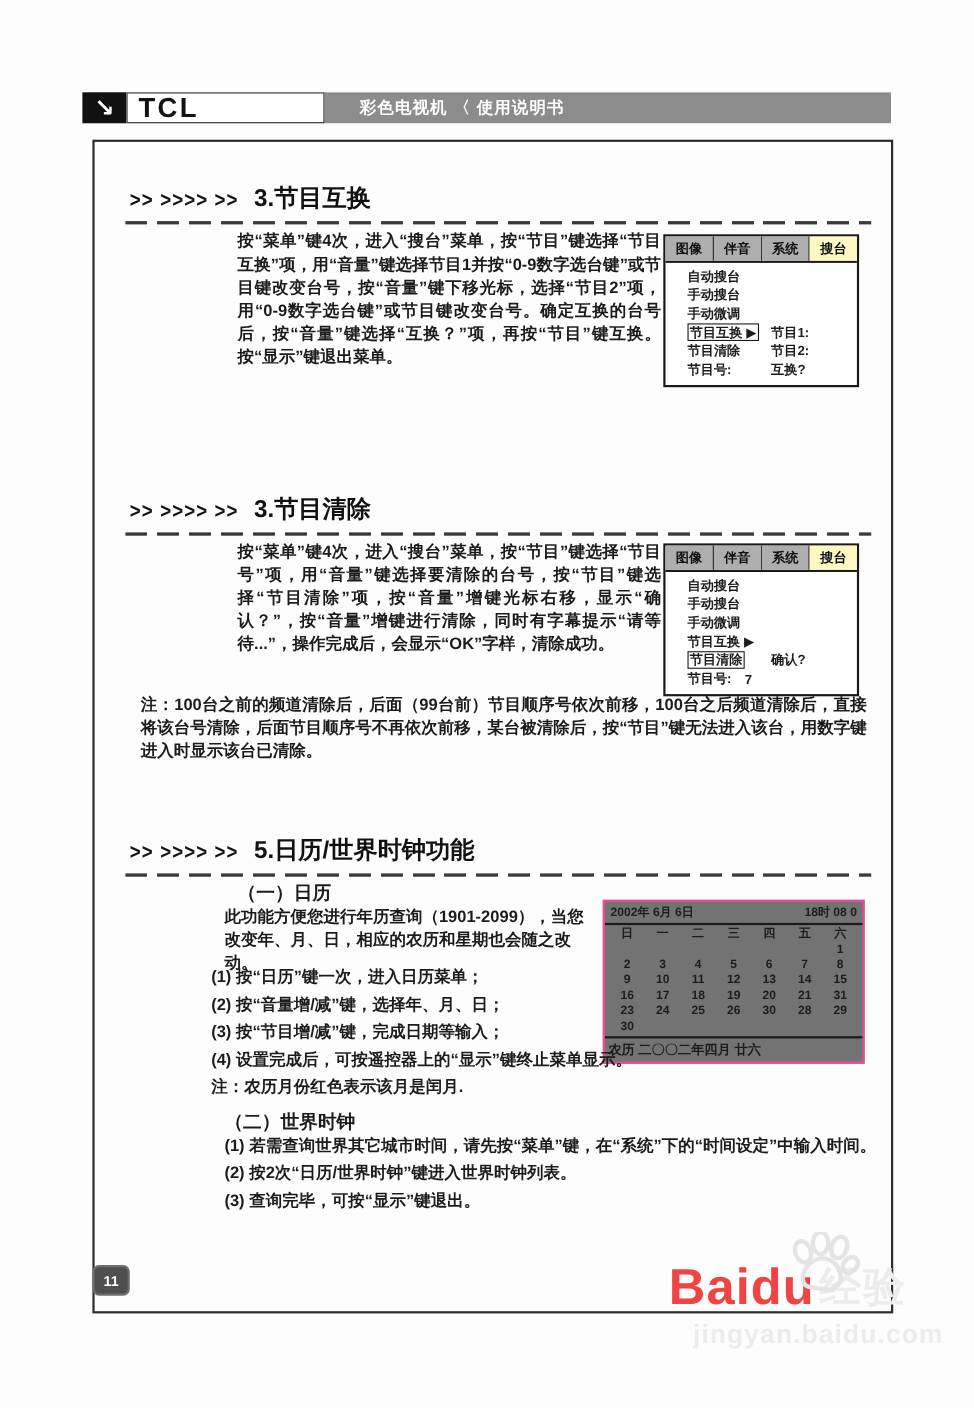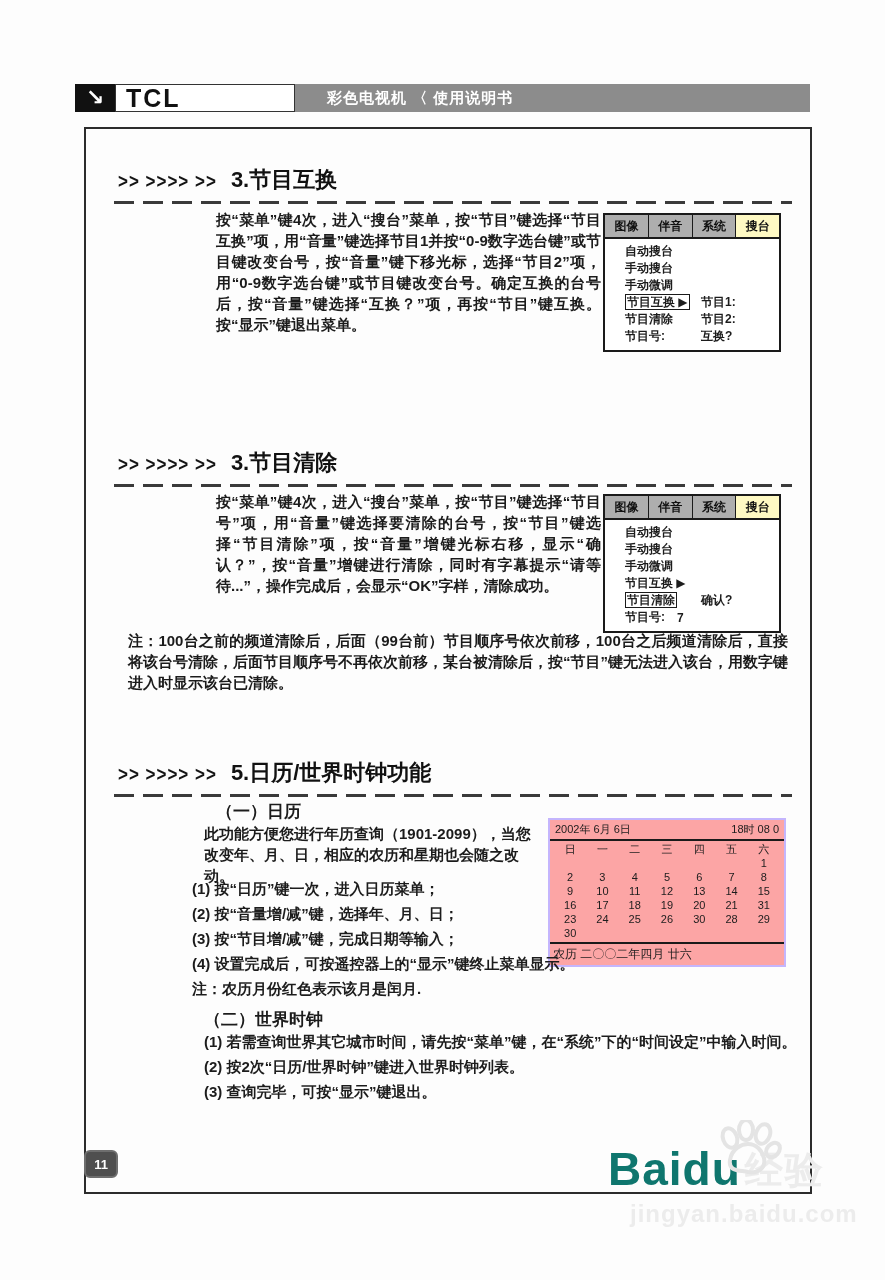--- a/index.html
+++ b/index.html
@@ -29,34 +29,34 @@
   .osd-tab{flex:1;background:#aeaeae;border-right:1px solid #1a1a1a;display:flex;align-items:center;justify-content:center;color:#111;}
   .osd-tab:last-child{border-right:none;}
   .osd-tab.active{background:#fef9c3;text-align:center;}
   .osd-body{padding:4px 5px 5px 20px;border-radius:19px;}
   .osd-row{display:flex;align-items:center;height:17px;white-space:nowrap;}
   .osd-label{display:inline-block;}
   .osd-label.w{width:76px;}
   .boxed{border:1px solid #1a1a1a;padding:0 1px;}
   .osd-right{display:inline-block;}
   
-  .cal{position:absolute;width:234px;border:2px solid #c4b5fd;background:#fca5a5;font-weight:400;}
+  .cal{position:absolute;width:234px;border:2px solid #ec4899;background:#737373;font-weight:700;}
   .cal-head{display:flex;justify-content:space-between;border-bottom:2px solid #1a1a1a;padding:2px 5px;font-size:11px;}
   .cal-grid{display:grid;grid-template-columns:repeat(7,1fr);padding:1px 4px 2px 4px;}
   .cal-cell{font-size:11px;text-align:center;height:14px;line-height:14px;}
   .cal-foot{border-top:2px solid #1a1a1a;padding:2px 3px;font-size:12px;}
   
   .sub-h{position:absolute;font-size:17px;font-weight:800;}
   .list{position:absolute;font-size:15px;font-weight:700;line-height:21px;}
   .list .li{margin-bottom:4px;}
   
   .page-badge{position:absolute;left:84px;top:1150px;width:30px;height:24px;background:#4f4f4f;border-radius:6px;border:2px solid #6e6e6e;color:#fff;font-size:13px;font-weight:800;display:flex;align-items:center;justify-content:center;}
   .wm{position:absolute;left:608px;top:1142px;width:275px;color:#e3e3e3;user-select:none;}
   .wm-row{display:flex;align-items:flex-end;gap:4px;}
-  .wm-brand{font-size:46px;font-weight:800;letter-spacing:1px;color:#0f766e;}
+  .wm-brand{font-size:46px;font-weight:800;letter-spacing:1px;color:#ef4444;}
   .wm-paw{position:absolute;left:108px;top:-22px;}
   .wm-suffix{font-size:38px;font-weight:800;color:#ececec;letter-spacing:2px;}
   .wm-url{font-size:24px;font-weight:700;color:#ececec;margin-top:4px;margin-left:22px;letter-spacing:1px;}
 </style>
 </head>
 <body>
 
 <div class="hdr">
   <div class="hdr-arrowbox">
     <span>↘</span>

